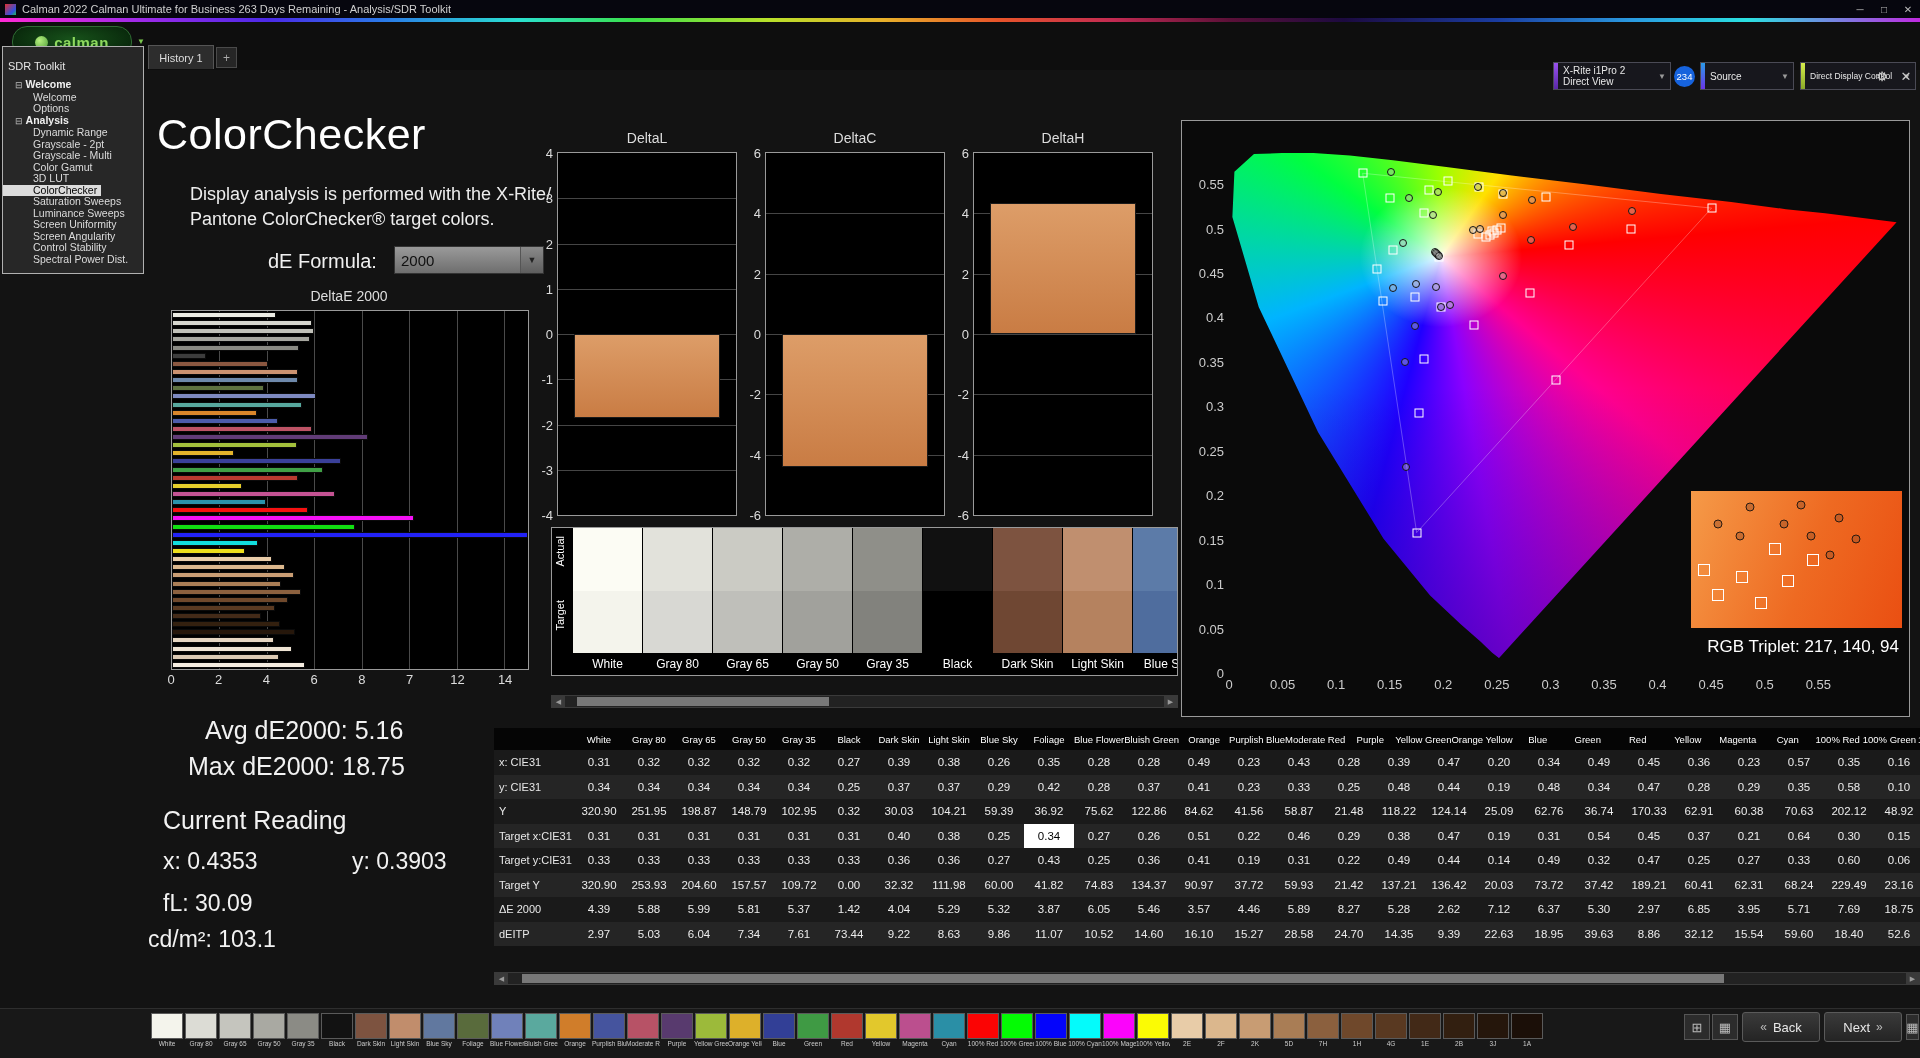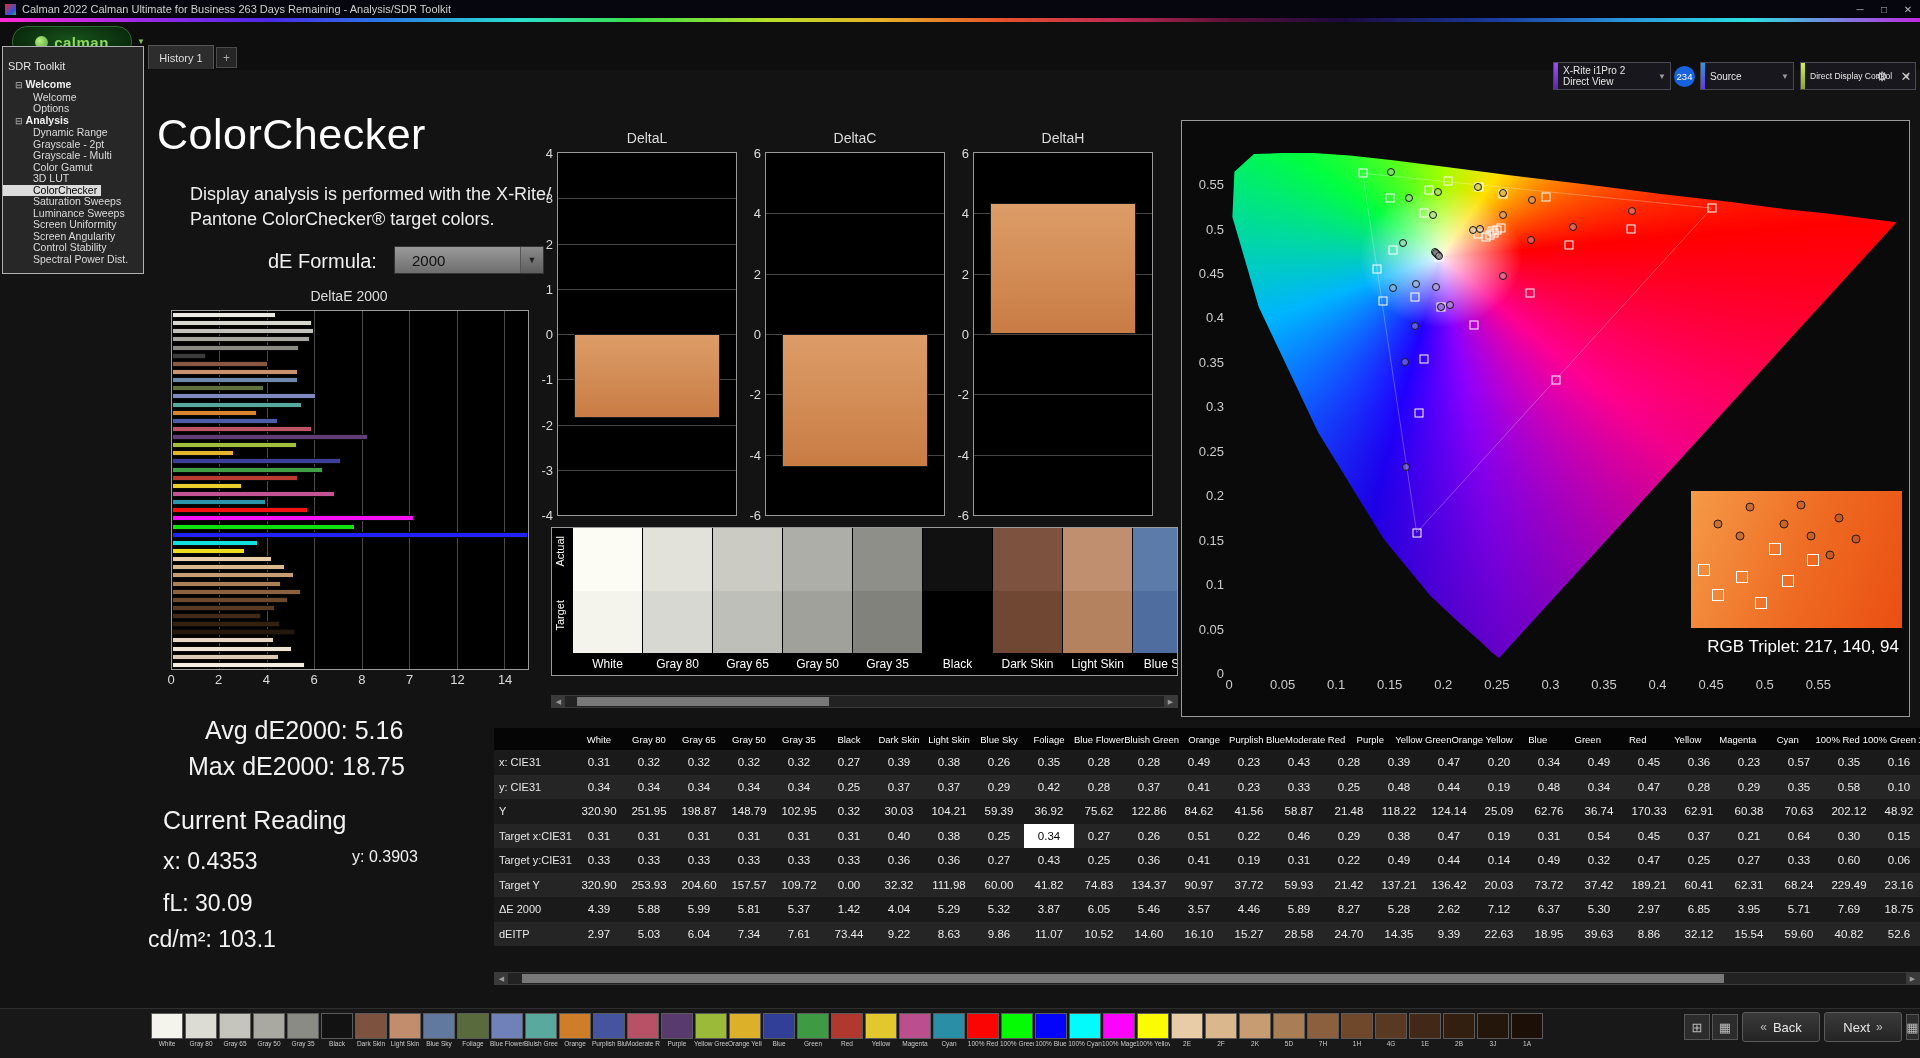--- a/index.html
+++ b/index.html
@@ -46,21 +46,21 @@
   .tree-section{padding-left:12px;font-size:10.5px;line-height:11.5px;color:#f0f0f0;font-weight:bold;white-space:nowrap;}
   .tree-section .toggle{margin-right:3px;font-weight:normal;color:#bbb;font-size:9px;}
   .tree-item{padding-left:30px;font-size:10.5px;line-height:11.5px;color:#dcdcdc;white-space:nowrap;}
   .tree-item.selected{background:#dcdcdc;color:#000;width:fit-content;padding-right:4px;}
   
   #page-title{position:absolute;left:157px;top:110px;font-size:43px;font-weight:300;color:#fff;letter-spacing:.5px;}
   #page-desc{position:absolute;left:190px;top:182px;font-size:18px;color:#ededed;line-height:25px;}
   #de-label{position:absolute;left:268px;top:250px;font-size:20px;color:#f0f0f0;}
   #de-select{position:absolute;left:394px;top:246px;width:150px;height:28px;background:linear-gradient(#9a9a9a,#6e6e6e);
              border:1px solid #333;color:#101010;font-size:15px;display:flex;align-items:center;box-sizing:border-box;}
-  #de-select .val{margin-left:17px;}
+  #de-select .val{margin-left:6px;}
   #de-select .dd-caret2{margin-left:auto;width:22px;height:100%;border-left:1px solid #555;display:flex;align-items:center;
              justify-content:center;color:#222;font-size:9px;background:linear-gradient(#8a8a8a,#5e5e5e);}
   
   #deltae-title{position:absolute;left:171px;top:288px;width:356px;text-align:center;font-size:14px;color:#ddd;}
   #deltae-plot{position:absolute;left:171px;top:310px;width:356px;height:358px;background:#000;border:1px solid #9a9a9a;}
   .vgrid{position:absolute;top:0;bottom:0;width:1px;background:#4a4a4a;}
   .hbar{position:absolute;left:0;height:6px;border:1px solid #0a0a0a;box-sizing:border-box;}
   #deltae-xticks{position:absolute;left:171px;top:672px;width:358px;height:16px;}
   .xtick{position:absolute;transform:translateX(-50%);font-size:13px;color:#ddd;}
   
@@ -114,21 +114,21 @@
              background:linear-gradient(110deg,#f59a48,#ee6a22 55%,#ea4f12);}
   #cie-inset .cie-square{width:12px;height:12px;}
   #cie-inset .cie-circle{width:9px;height:9px;border-color:#2a1a10;background:rgba(150,80,40,.45);}
   #cie-rgb{position:absolute;right:10px;top:516px;font-size:17px;color:#fff;}
   
   .stat{position:absolute;color:#f2f2f2;font-weight:300;}
   #stat-avg{left:205px;top:716px;font-size:25px;}
   #stat-max{left:188px;top:752px;font-size:25px;}
   #stat-current{left:163px;top:806px;font-size:25px;}
   #stat-x{left:163px;top:848px;font-size:23px;}
-  #stat-y{left:352px;top:848px;font-size:16px;}
+  #stat-y{left:352px;top:848px;font-size:23px;}
   #stat-fl{left:163px;top:890px;font-size:23px;}
   #stat-cd{left:148px;top:926px;font-size:23px;}
   
   #table{position:absolute;left:494px;top:728px;width:1426px;height:240px;overflow:hidden;}
   #table-inner{width:1430px;}
   .trow{display:flex;height:24.5px;}
   .trow.odd{background:#1a1a1a;} .trow.even{background:#252525;}
   .trow.thead{height:22px;background:#050505;}
   .tlabel{flex:0 0 80px;font-size:11px;color:#e8e8e8;padding-left:5px;display:flex;align-items:center;box-sizing:border-box;}
   .tcell{flex:0 0 50px;display:flex;align-items:center;justify-content:center;font-size:11.5px;color:#ececec;}
@@ -799,21 +799,21 @@
           <div class="tcell">24.70</div>
           <div class="tcell">14.35</div>
           <div class="tcell">9.39</div>
           <div class="tcell">22.63</div>
           <div class="tcell">18.95</div>
           <div class="tcell">39.63</div>
           <div class="tcell">8.86</div>
           <div class="tcell">32.12</div>
           <div class="tcell">15.54</div>
           <div class="tcell">59.60</div>
-          <div class="tcell">40.82</div>
+          <div class="tcell">18.40</div>
           <div class="tcell">52.6</div>
         </div>
       </div>
     </div>
   <div class="scrollbar" id="table-scroll">
     <span class="sb-btn">◀</span>
     <span class="sb-track">
         <span class="sb-thumb"></span>
       </span>
     <span class="sb-btn">▶</span>

